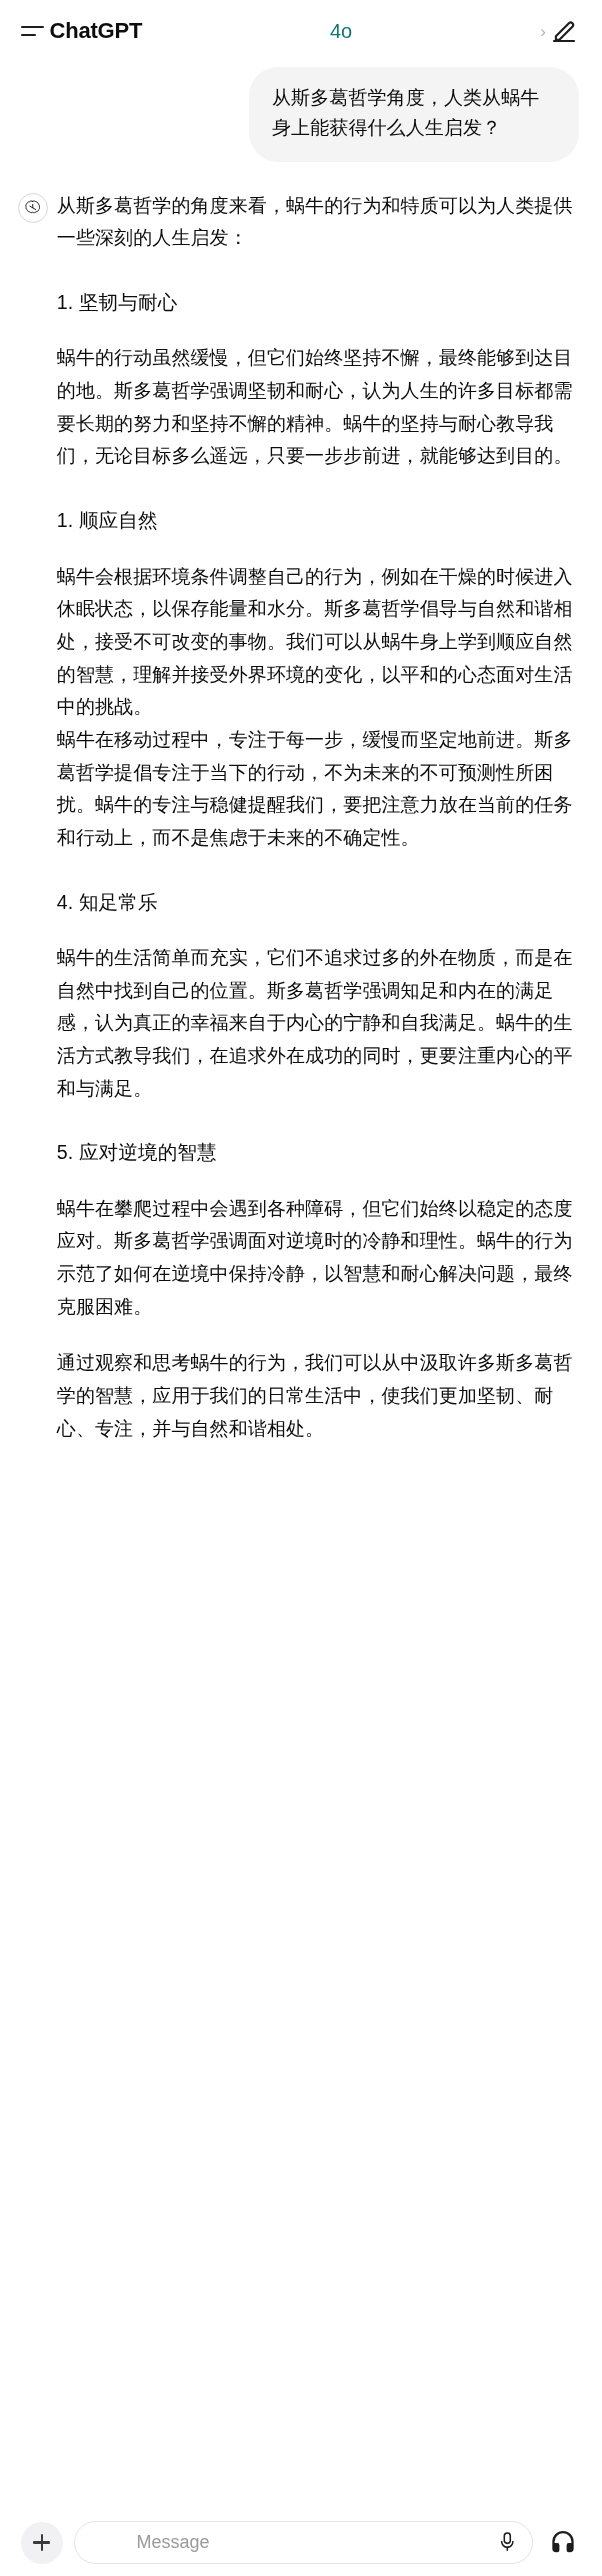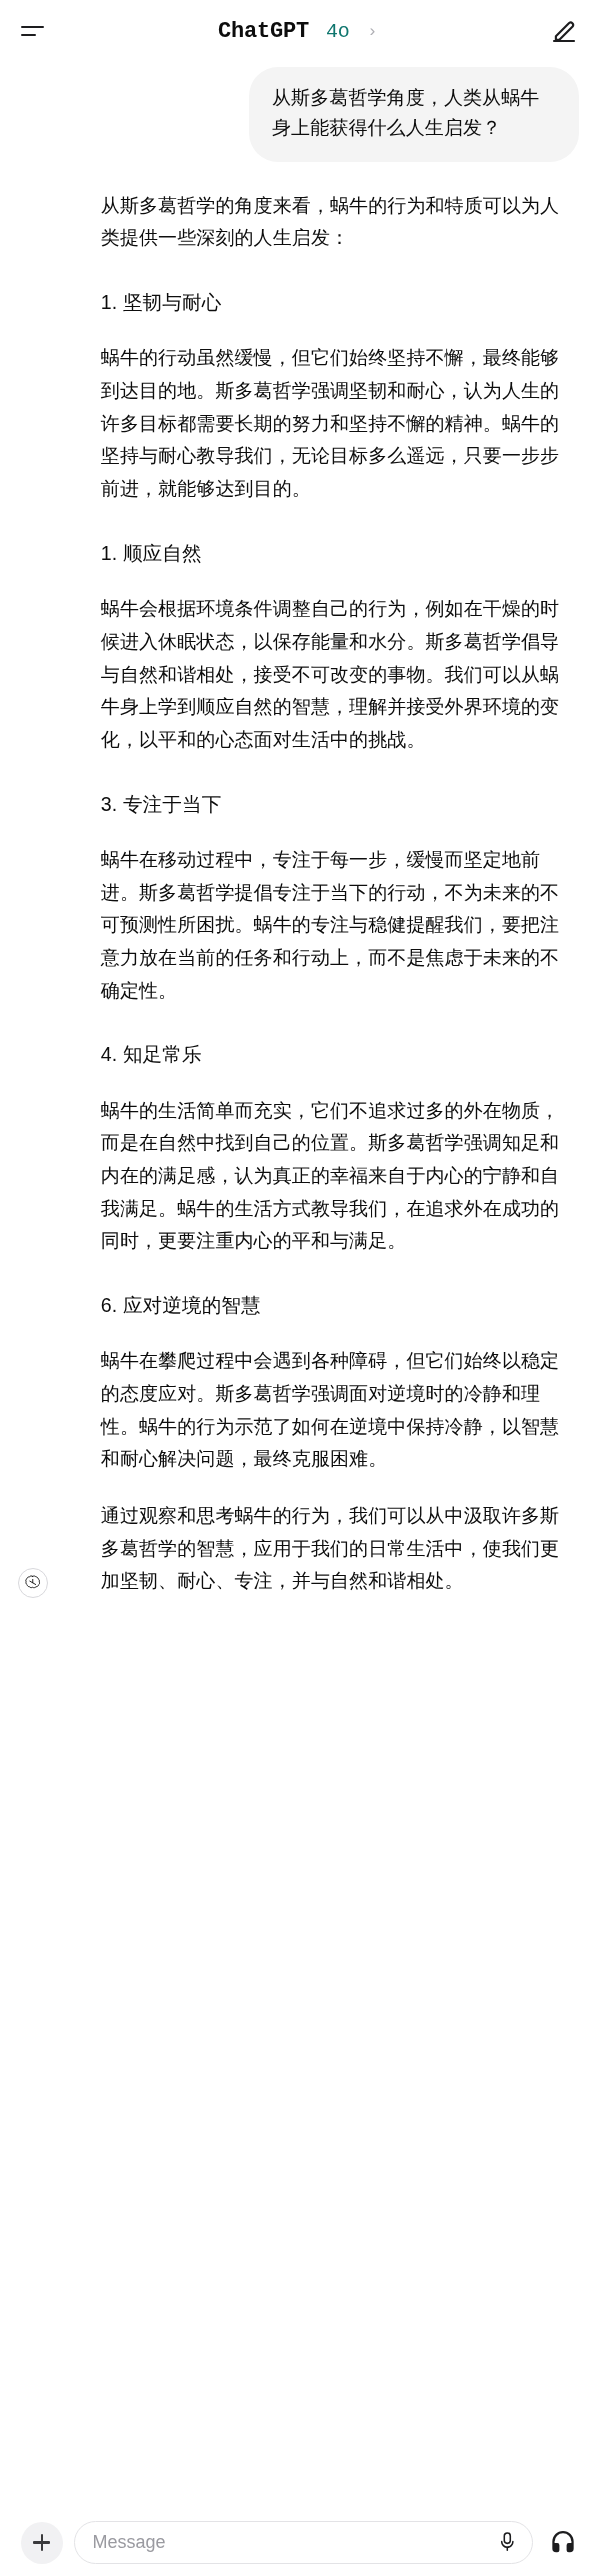--- a/index.html
+++ b/index.html
@@ -45,23 +45,22 @@
     border-radius: 1px;
   }
   .hamburger span:nth-child(1) { width: 23px; }
   .hamburger span:nth-child(2) { width: 15.5px; }
 
   .title-wrap {
     display: flex;
     align-items: center;
     gap: 17px;
     flex: 1;
-    justify-content: center;
+    justify-content: space-between;
     transform: translateX(-3.1px);
-    font-family: Liberation Mono, monospace;
   }
   .title-main {
     font-size: 22px;
     font-weight: bold;
     color: #0d0d0d;
     letter-spacing: -0.2px;
   }
   .title-model {
     font-size: 20px;
     font-weight: normal;
@@ -101,23 +100,22 @@
     border-radius: 29px;
     padding: 15.5px 23px 17.5px 23px;
     font-size: 19px;
     line-height: 1.62;
     color: #0d0d0d;
     letter-spacing: 0.1px;
   }
 
   .assistant-row {
     display: flex;
-    align-items: flex-end;
+    align-items: flex-start;
     padding: 28px 29px 0 17.5px;
-    gap: 44px;
   }
   .avatar {
     flex: 0 0 30px;
     width: 30px;
     height: 30px;
     border-radius: 50%;
     border: 1px solid #d8d8dc;
     display: flex;
     align-items: center;
     justify-content: center;
@@ -187,20 +185,21 @@
     padding: 0 14.4px 0 17.5px;
   }
   .input-field {
     flex: 1 1 auto;
     border: none;
     outline: none;
     font-size: 18px;
     color: #8e8e93;
     font-family: "Liberation Sans", sans-serif;
     background: transparent;
+    margin-left: 44px;
   }
   .input-field::placeholder { color: #9a9aa0; }
 
   .mic-icon { flex: 0 0 20.6px; width: 20.6px; height: 25px; cursor: pointer; }
   .headphone-btn {
     flex: 0 0 38px;
     width: 38px;
     height: 38px;
     display: flex;
     align-items: center;
@@ -250,27 +249,26 @@
 
       <div class="assistant-body">
         <p class="block-space-p">从斯多葛哲学的角度来看，蜗牛的行为和特质可以为人类提供一些深刻的人生启发：</p>
 
         <h3 class="block-space-h">1. 坚韧与耐心</h3>
         <p>蜗牛的行动虽然缓慢，但它们始终坚持不懈，最终能够到达目的地。斯多葛哲学强调坚韧和耐心，认为人生的许多目标都需要长期的努力和坚持不懈的精神。蜗牛的坚持与耐心教导我们，无论目标多么遥远，只要一步步前进，就能够达到目的。</p>
 
         <h3 class="block-space-h">1. 顺应自然</h3>
         <p>蜗牛会根据环境条件调整自己的行为，例如在干燥的时候进入休眠状态，以保存能量和水分。斯多葛哲学倡导与自然和谐相处，接受不可改变的事物。我们可以从蜗牛身上学到顺应自然的智慧，理解并接受外界环境的变化，以平和的心态面对生活中的挑战。</p>
 
-        <h3 class="block-space-h">3. 专注于当下</h3>
         <p>蜗牛在移动过程中，专注于每一步，缓慢而坚定地前进。斯多葛哲学提倡专注于当下的行动，不为未来的不可预测性所困扰。蜗牛的专注与稳健提醒我们，要把注意力放在当前的任务和行动上，而不是焦虑于未来的不确定性。</p>
 
         <h3 class="block-space-h">4. 知足常乐</h3>
         <p>蜗牛的生活简单而充实，它们不追求过多的外在物质，而是在自然中找到自己的位置。斯多葛哲学强调知足和内在的满足感，认为真正的幸福来自于内心的宁静和自我满足。蜗牛的生活方式教导我们，在追求外在成功的同时，更要注重内心的平和与满足。</p>
 
-        <h3 class="block-space-h">6. 应对逆境的智慧</h3>
+        <h3 class="block-space-h">5. 应对逆境的智慧</h3>
         <p>蜗牛在攀爬过程中会遇到各种障碍，但它们始终以稳定的态度应对。斯多葛哲学强调面对逆境时的冷静和理性。蜗牛的行为示范了如何在逆境中保持冷静，以智慧和耐心解决问题，最终克服困难。</p>
 
         <div class="para-gap"></div>
         <p>通过观察和思考蜗牛的行为，我们可以从中汲取许多斯多葛哲学的智慧，应用于我们的日常生活中，使我们更加坚韧、耐心、专注，并与自然和谐相处。</p>
       </div>
     </div>
 
   </div>
 
   <div class="composer">

